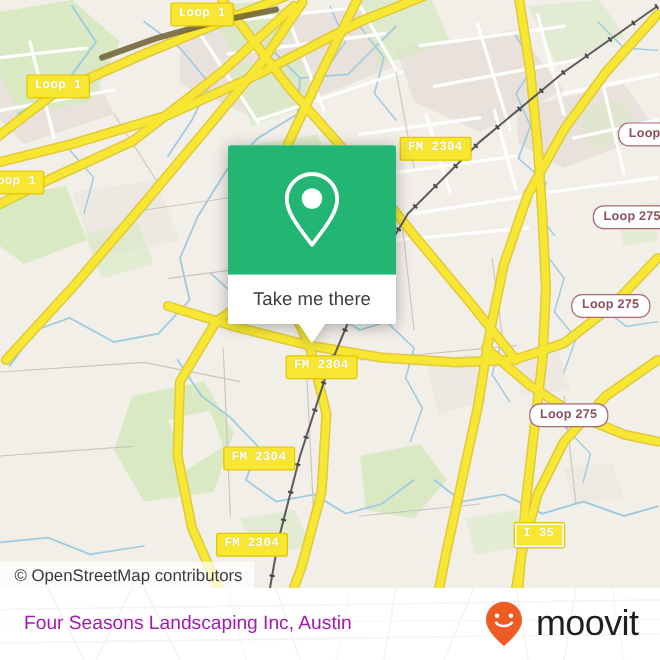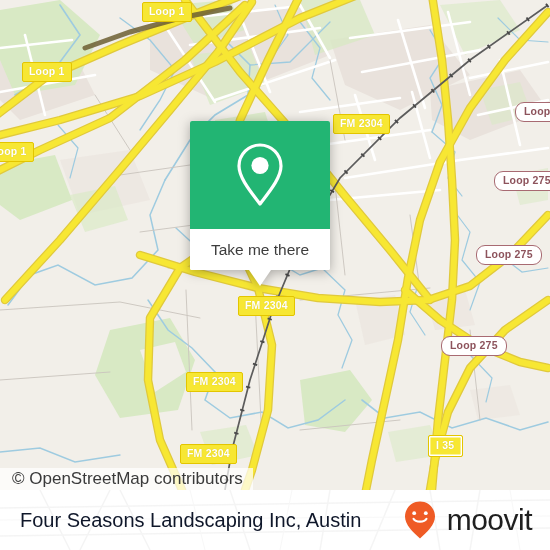--- a/index.html
+++ b/index.html
@@ -40,20 +40,21 @@
   }
   .shield-yellow {
     background: #f7e733;
     border: 1.6px solid #e3c500;
     color: #ffffff;
     font-size: 10.5px;
     padding: 3px 6px 4px 6px;
     border-radius: 2px;
     text-shadow: 0 0 1px rgba(140,120,0,.35);
     letter-spacing: .2px;
+    font-family: Liberation Mono, monospace;
   }
   .shield-yellow.inner {
     box-shadow: inset 0 0 0 1.4px #ffffff;
     padding: 4px 8px 5px 7px;
   }
   .shield-pill {
     background: #ffffff;
     border: 1.8px solid #a86a72;
     color: #8d535c;
     font-size: 10.5px;
@@ -65,21 +66,21 @@
   
   #attribution {
     position: absolute;
     left: 0;
     bottom: 0;
     height: 22px;
     display: flex;
     align-items: center;
     padding: 0 10px 0 12px;
     background: rgba(255,255,255,0.72);
-    font-size: 17px;
+    font-size: 14px;
     color: #3a3a3a;
     font-family: "Liberation Sans", sans-serif;
     white-space: nowrap;
   }
 
   
   #popup {
     position: absolute;
     left: 190px;
     top: 121px;
@@ -141,22 +142,22 @@
     position: relative;
     z-index: 2;
     height: 60px;
     display: flex;
     align-items: center;
     justify-content: space-between;
     padding: 0 18px 0 20px;
     box-sizing: border-box;
   }
   #place-title {
-    font-size: 20px;
-    color: #0f172a;
+    font-size: 16px;
+    color: #a21caf;
     font-family: "Liberation Sans", sans-serif;
     white-space: nowrap;
   }
   #brand {
     display: flex;
     align-items: center;
     gap: 10px;
   }
   #brand-word {
     font-size: 30px;

